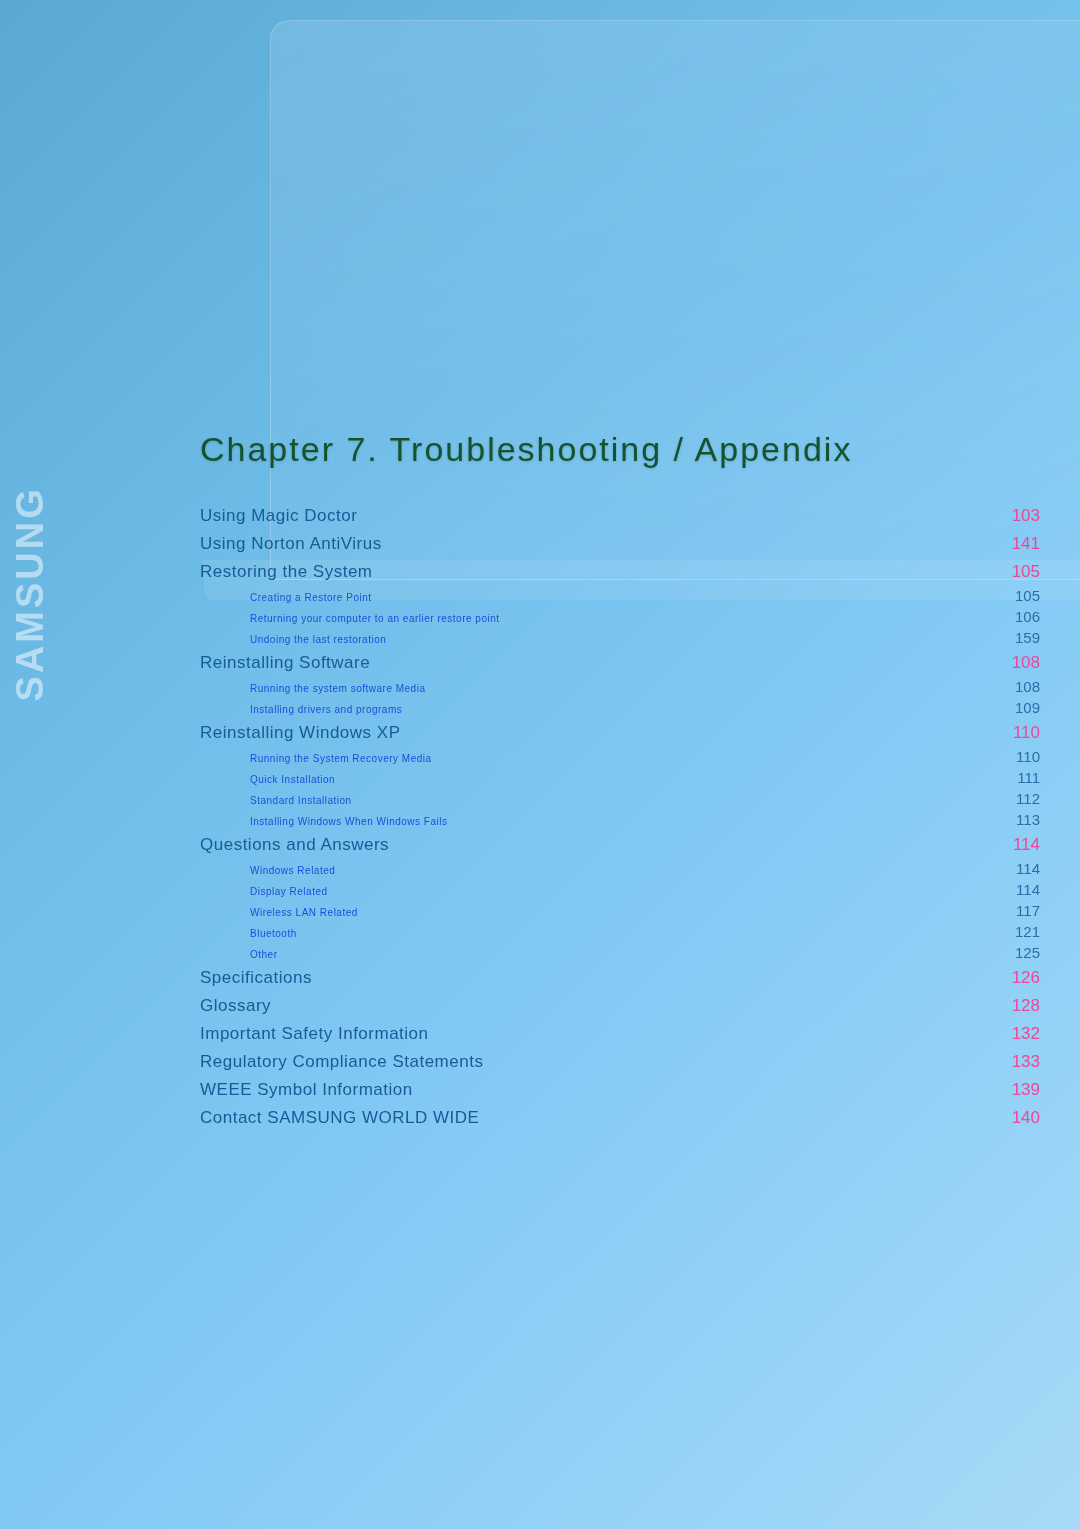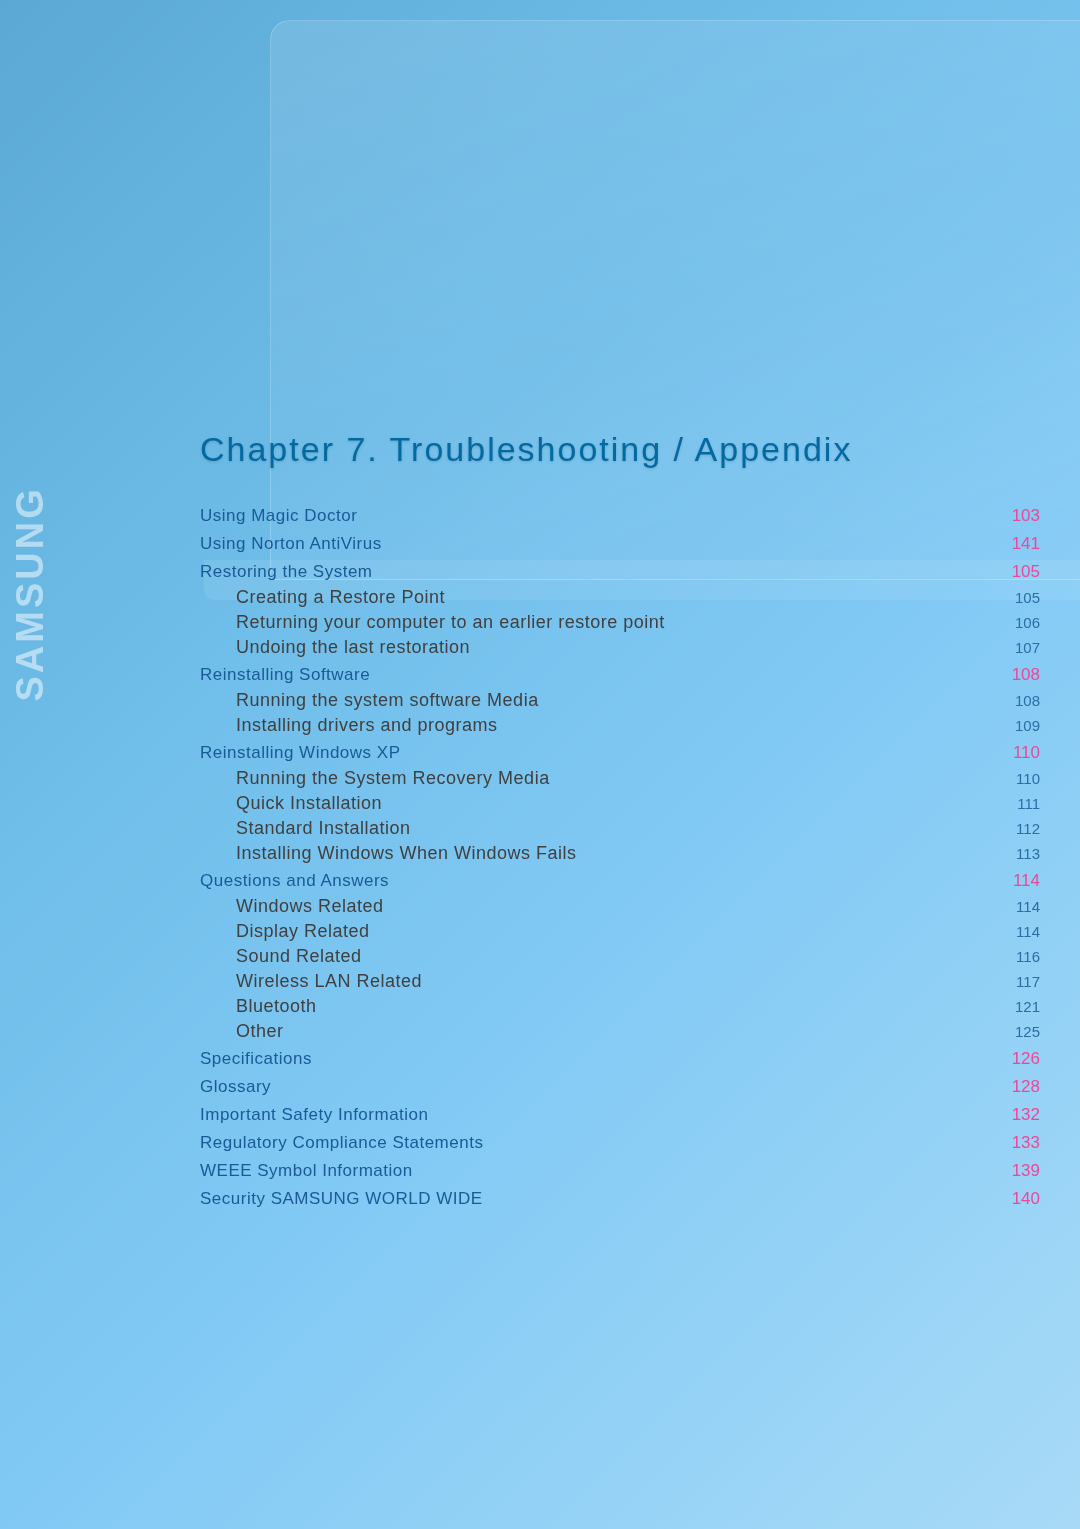--- a/index.html
+++ b/index.html
@@ -67,21 +67,21 @@
     .content {
       position: absolute;
       top: 430px;
       left: 200px;
       right: 40px;
       z-index: 2;
     }
 
     .chapter-title {
       font-size: 34px;
-      color: #0369a1;
+      color: #14532d;
       font-weight: normal;
       letter-spacing: 2px;
       margin-bottom: 32px;
       text-shadow: 0 1px 3px rgba(0,0,0,0.15);
     }
 
     .toc-row {
       display: flex;
       justify-content: space-between;
       align-items: baseline;
@@ -103,23 +103,24 @@
       letter-spacing: 0.5px;
     }
 
     .toc-row.main-entry .toc-label {
       font-size: 17px;
       color: #1a5a96;
       font-weight: 400;
     }
 
     .toc-row.sub-entry .toc-label {
-      font-size: 18px;
-      color: #404040;
+      font-size: 10px;
+      color: #1d4ed8;
       font-weight: normal;
+      margin-left: 14px;
     }
 
     .toc-page {
       font-size: 16px;
       color: #2a6ea6;
       min-width: 50px;
       text-align: right;
     }
 
     .toc-row.main-entry .toc-page {
@@ -174,21 +175,21 @@
         <span class="toc-page">105</span>
       </div>
       <div class="toc-row sub-entry">
         <span class="toc-label">Returning your computer to an earlier restore point</span>
         <span class="toc-dots"></span>
         <span class="toc-page">106</span>
       </div>
       <div class="toc-row sub-entry">
         <span class="toc-label">Undoing the last restoration</span>
         <span class="toc-dots"></span>
-        <span class="toc-page">107</span>
+        <span class="toc-page">159</span>
       </div>
       <div class="toc-row main-entry">
         <span class="toc-label">Reinstalling Software</span>
         <span class="toc-dots"></span>
         <span class="toc-page">108</span>
       </div>
       <div class="toc-row sub-entry">
         <span class="toc-label">Running the system software Media</span>
         <span class="toc-dots"></span>
         <span class="toc-page">108</span>
@@ -232,25 +233,20 @@
         <span class="toc-label">Windows Related</span>
         <span class="toc-dots"></span>
         <span class="toc-page">114</span>
       </div>
       <div class="toc-row sub-entry">
         <span class="toc-label">Display Related</span>
         <span class="toc-dots"></span>
         <span class="toc-page">114</span>
       </div>
       <div class="toc-row sub-entry">
-        <span class="toc-label">Sound Related</span>
-        <span class="toc-dots"></span>
-        <span class="toc-page">116</span>
-      </div>
-      <div class="toc-row sub-entry">
         <span class="toc-label">Wireless LAN Related</span>
         <span class="toc-dots"></span>
         <span class="toc-page">117</span>
       </div>
       <div class="toc-row sub-entry">
         <span class="toc-label">Bluetooth</span>
         <span class="toc-dots"></span>
         <span class="toc-page">121</span>
       </div>
       <div class="toc-row sub-entry">
@@ -277,19 +273,19 @@
         <span class="toc-label">Regulatory Compliance Statements</span>
         <span class="toc-dots"></span>
         <span class="toc-page">133</span>
       </div>
       <div class="toc-row main-entry">
         <span class="toc-label">WEEE Symbol Information</span>
         <span class="toc-dots"></span>
         <span class="toc-page">139</span>
       </div>
       <div class="toc-row main-entry">
-        <span class="toc-label">Security SAMSUNG WORLD WIDE</span>
+        <span class="toc-label">Contact SAMSUNG WORLD WIDE</span>
         <span class="toc-dots"></span>
         <span class="toc-page">140</span>
       </div>
     </div>
 
 </div>
 
 </body></html>

